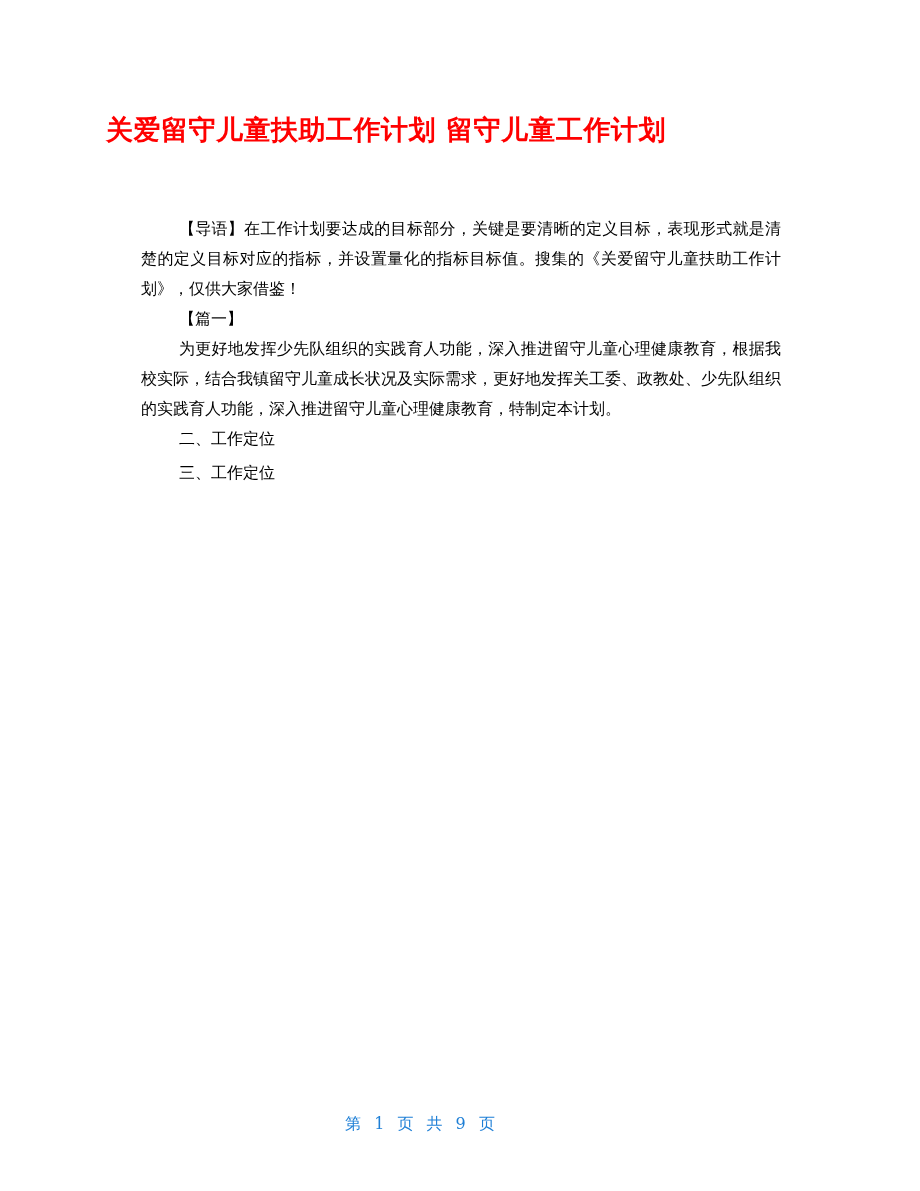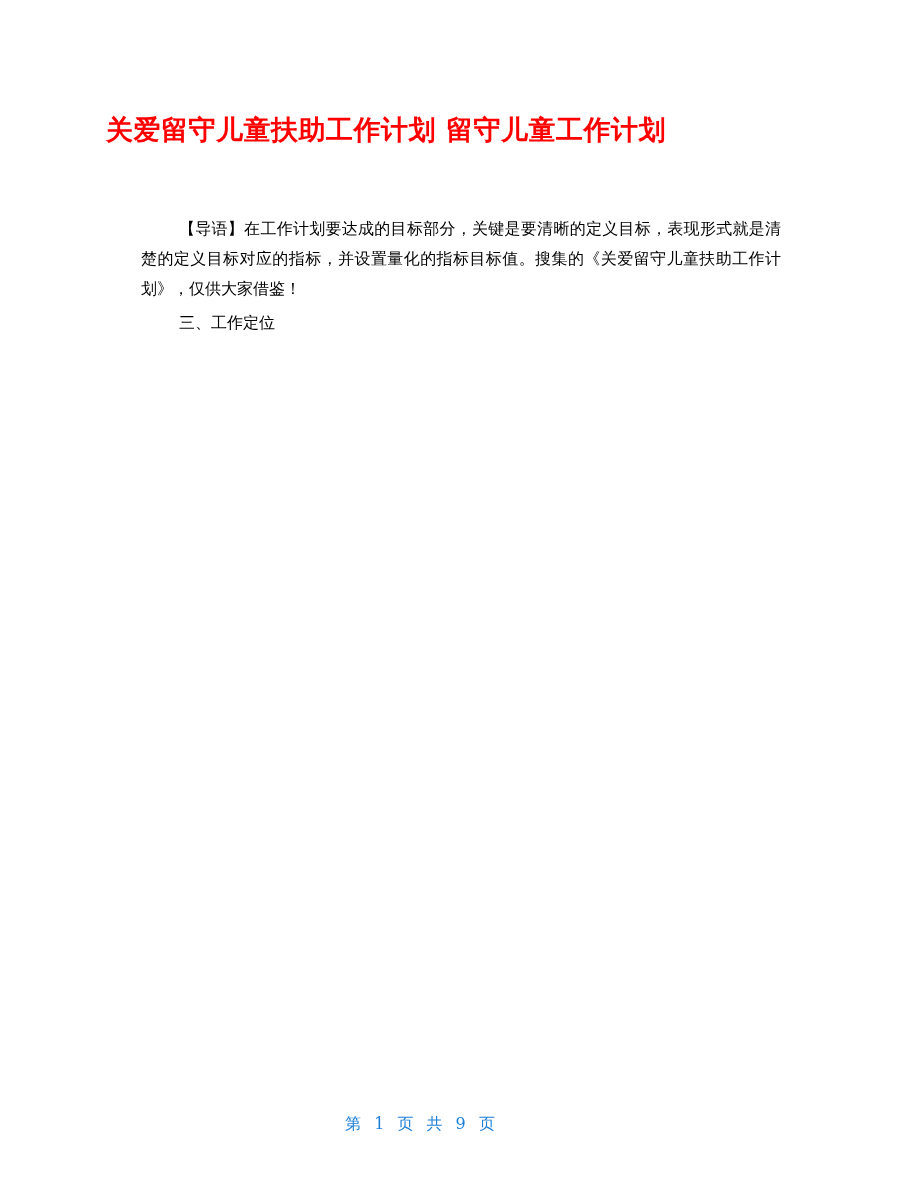--- a/index.html
+++ b/index.html
@@ -14,16 +14,19 @@
     .footer { position: absolute; top: 1114px; left: 0; width: 844px; text-align: center;
               font-size: 16px; letter-spacing: 4px; }
   </style>
 </head>
 <body>
 
 <div class="title" style="color:#ff0000">关爱留守儿童扶助工作计划 留守儿童工作计划</div>
 
 <div class="body">
   <p class="p indent">【导语】在工作计划要达成的目标部分，关键是要清晰的定义目标，表现形式就是清楚的定义目标对应的指标，并设置量化的指标目标值。搜集的《关爱留守儿童扶助工作计划》，仅供大家借鉴！</p>
+  <p class="p indent">【篇一】</p>
+  <p class="p indent">为更好地发挥少先队组织的实践育人功能，深入推进留守儿童心理健康教育，根据我校实际，结合我镇留守儿童成长状况及实际需求，更好地发挥关工委、政教处、少先队组织的实践育人功能，深入推进留守儿童心理健康教育，特制定本计划。</p>
+  <p class="p indent">二、工作定位</p>
   <p class="p indent" style="margin-top:4px">三、工作定位</p>
 </div>
 
 <div class="footer" style="color:#1e7fd6">第 1 页 共 9 页</div>
 
 </body></html>

